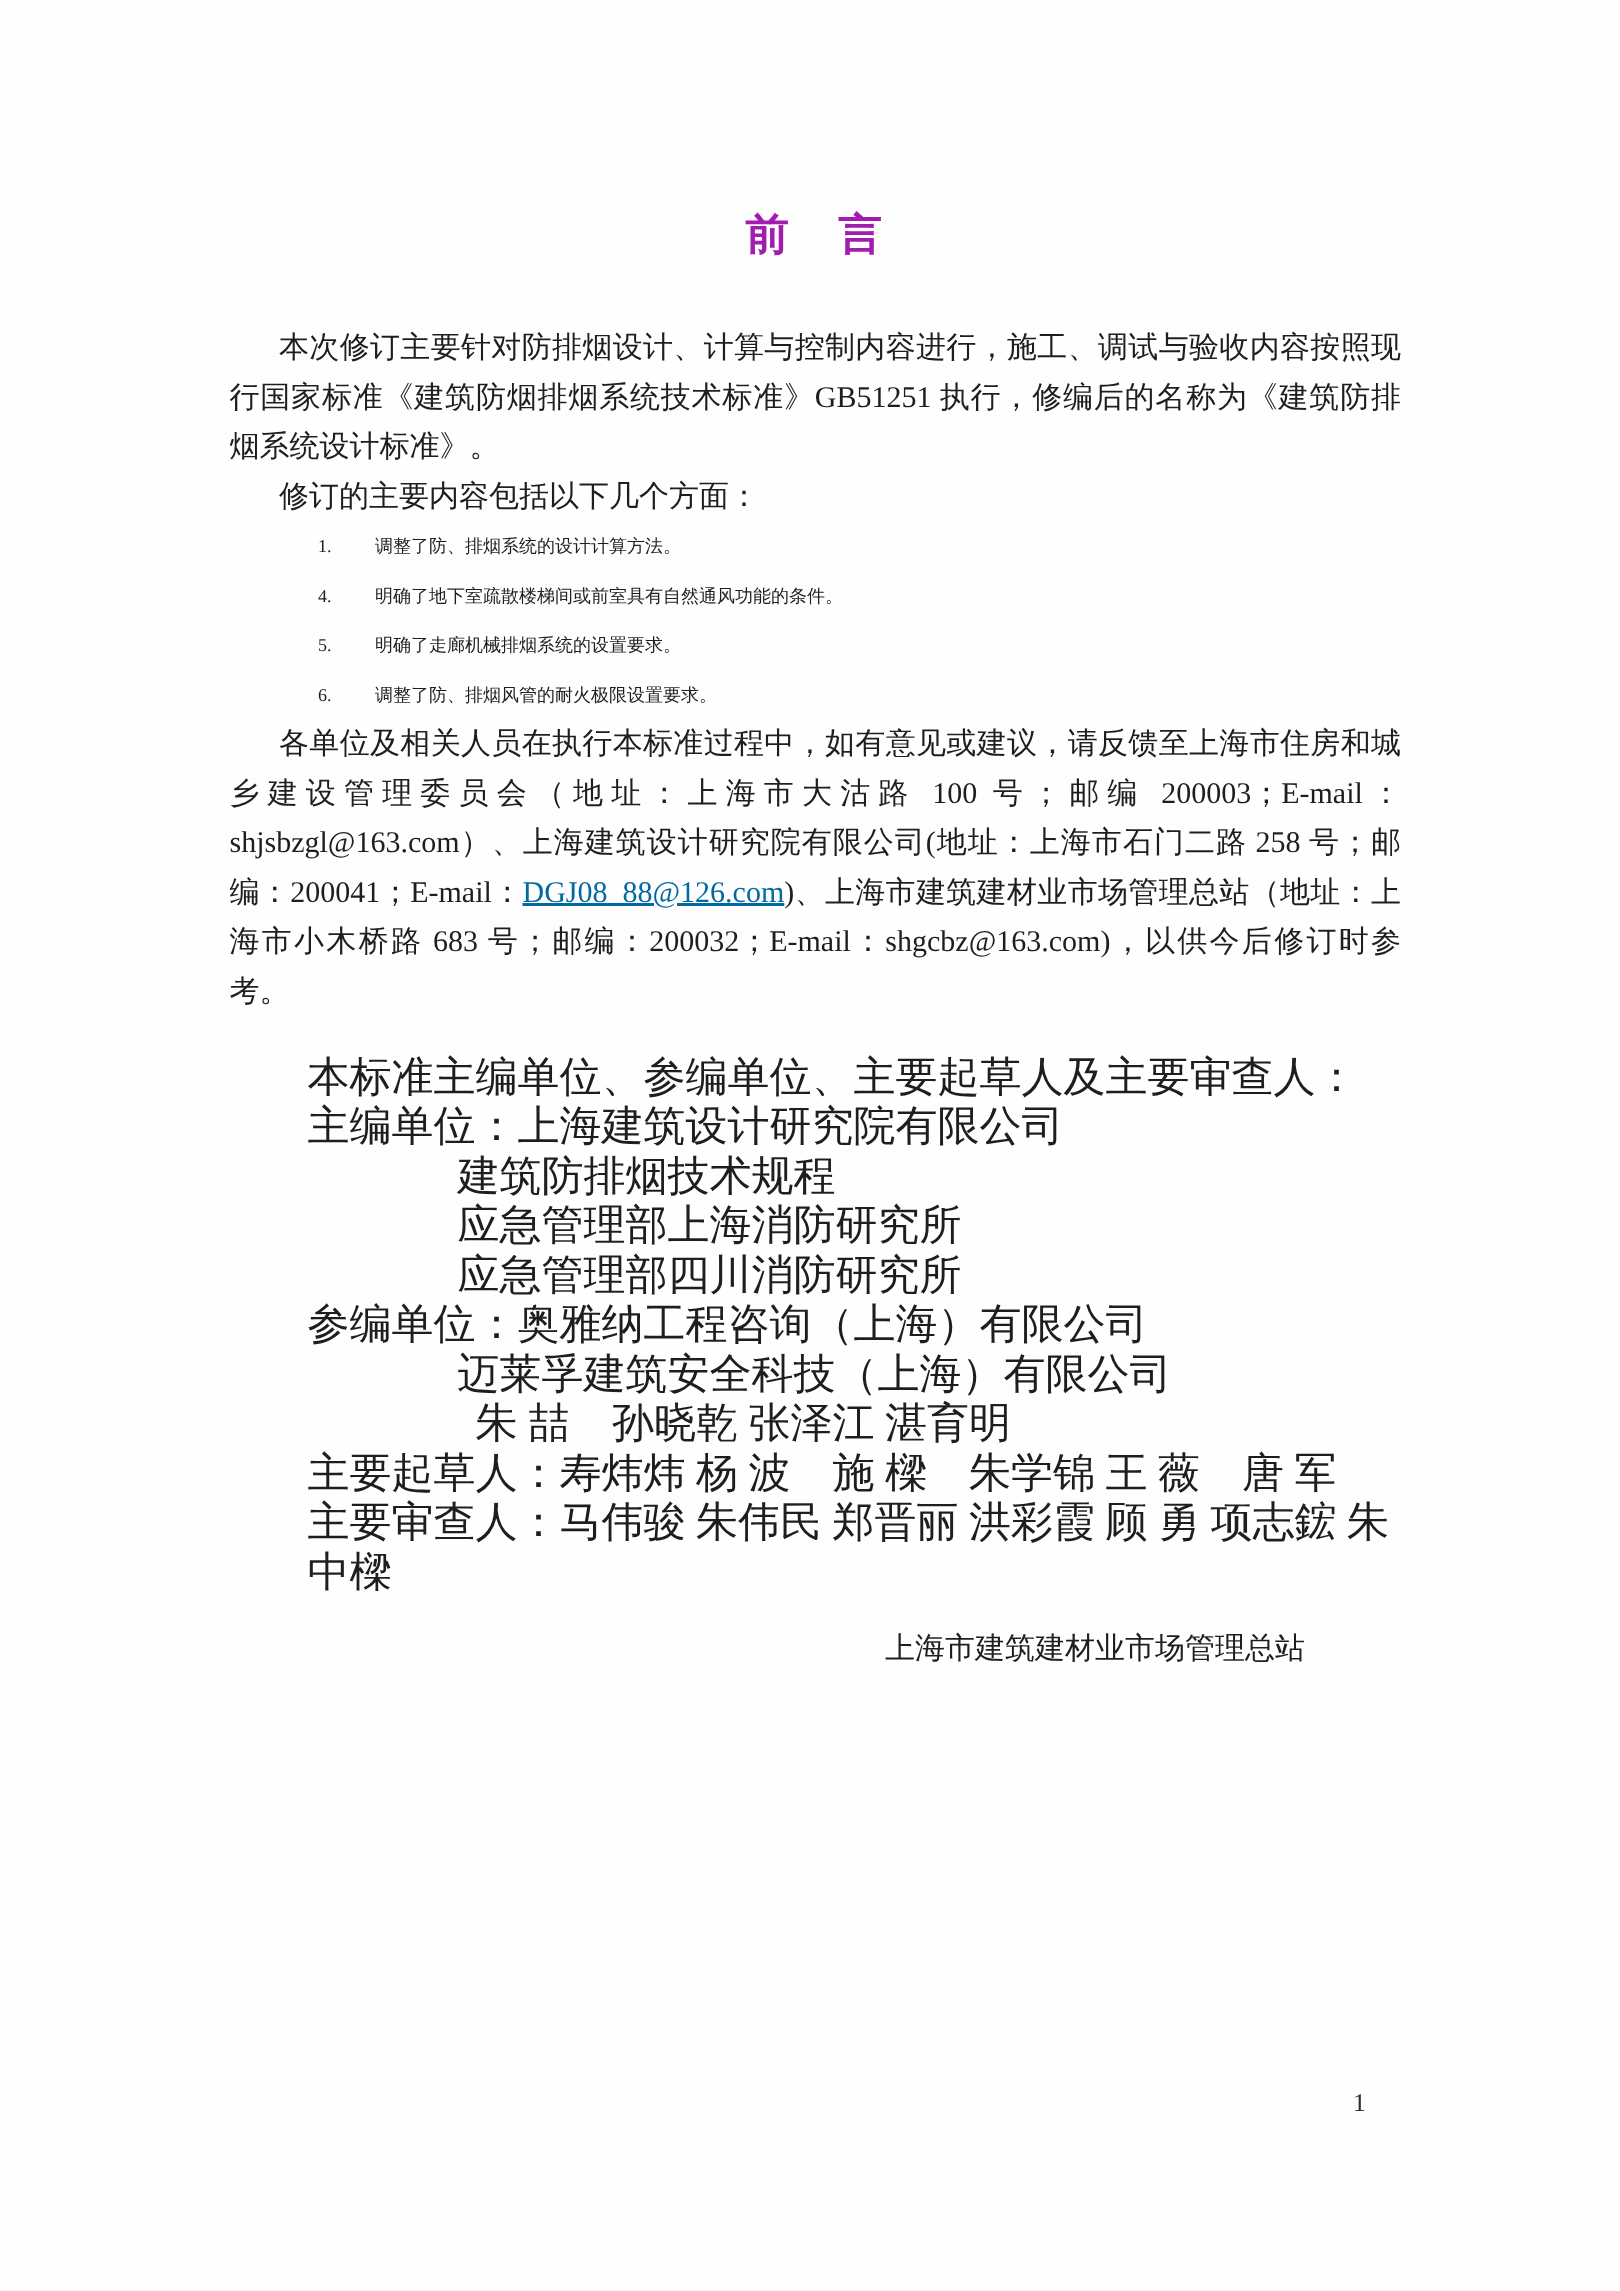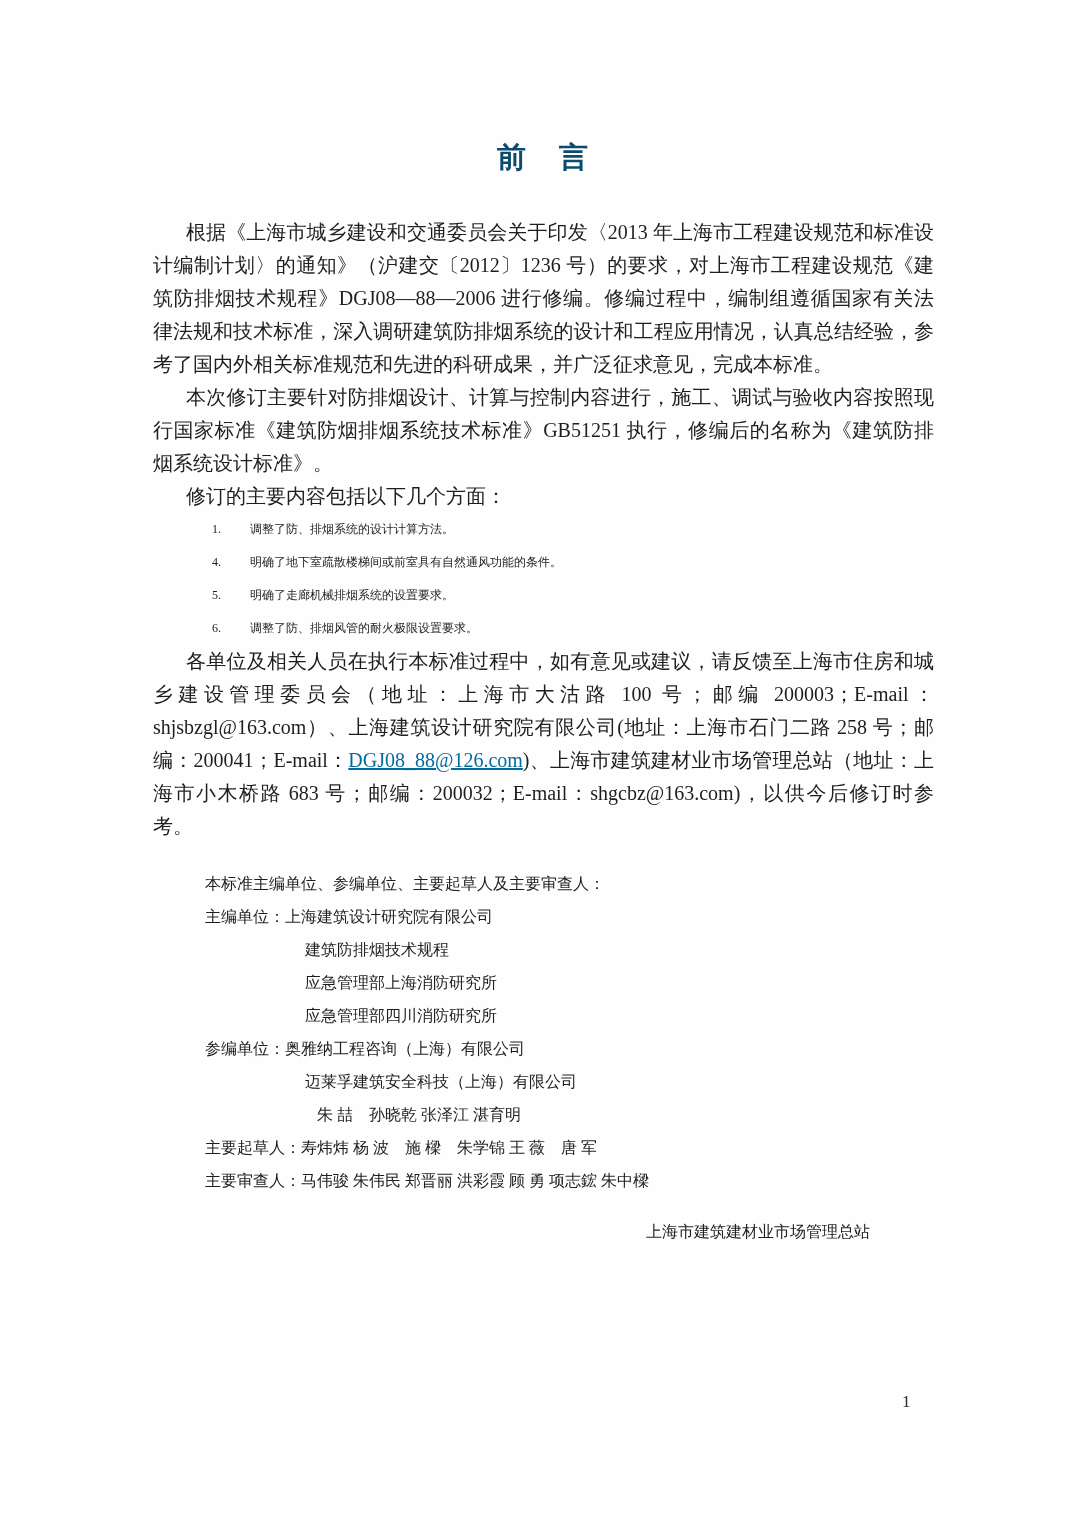--- a/index.html
+++ b/index.html
@@ -18,50 +18,50 @@
     top: 137px;
     width: 781px;
   }
   .doc-title {
     margin: 0;
     font-size: 29px;
     font-weight: 700;
     line-height: 40px;
     text-align: center;
     letter-spacing: 2px;
-    color: #0c4a6e;
+    color: #a21caf;
   }
   .body-text { margin-top: 39px; }
   .para {
     margin: 0;
     font-size: 20px;
     line-height: 33px;
     text-align: justify;
     text-indent: 33px;
   }
   .list { margin: 0; }
   .list-item {
     font-size: 12px;
     line-height: 33px;
     padding-left: 59px;
   }
   .list-item .num { display: inline-block; width: 38px; }
   .email-link { text-decoration: underline; cursor: pointer; }
   .credits {
     margin-top: 24px;
-    font-size: 16px;
+    font-size: 28px;
     line-height: 33px;
   }
   .credits { padding-left: 52px; }
   .credit-line { margin: 0; }
   .credit-cont { padding-left: 100px; }
   .drafters-cont { padding-left: 112px; }
   .signature {
     margin-top: 18px;
-    font-size: 16px;
+    font-size: 20px;
     line-height: 33px;
     text-align: right;
     padding-right: 64px;
   }
   .page-number {
     position: absolute;
     top: 1392px;
     left: 902px;
     font-size: 17px;
     color: #2b2b2b;
@@ -70,21 +70,20 @@
 </head>
 <body>
 
 <div class="page">
   <div class="content">
 
     <h1 class="doc-title">前　言</h1>
 
     <div class="body-text">
 
-      <p class="para">根据《上海市城乡建设和交通委员会关于印发〈2013 年上海市工程建设规范和标准设计编制计划〉的通知》（沪建交〔2012〕1236 号）的要求，对上海市工程建设规范《建筑防排烟技术规程》DGJ08—88—2006 进行修编。修编过程中，编制组遵循国家有关法律法规和技术标准，深入调研建筑防排烟系统的设计和工程应用情况，认真总结经验，参考了国内外相关标准规范和先进的科研成果，并广泛征求意见，完成本标准。</p>
 
       <p class="para">本次修订主要针对防排烟设计、计算与控制内容进行，施工、调试与验收内容按照现行国家标准《建筑防烟排烟系统技术标准》GB51251 执行，修编后的名称为《建筑防排烟系统设计标准》。</p>
 
       <p class="para">修订的主要内容包括以下几个方面：</p>
 
       <div class="list">
         <div class="list-item">
           <span class="num">1.</span><span>调整了防、排烟系统的设计计算方法。</span>
         </div>
         <div class="list-item">

